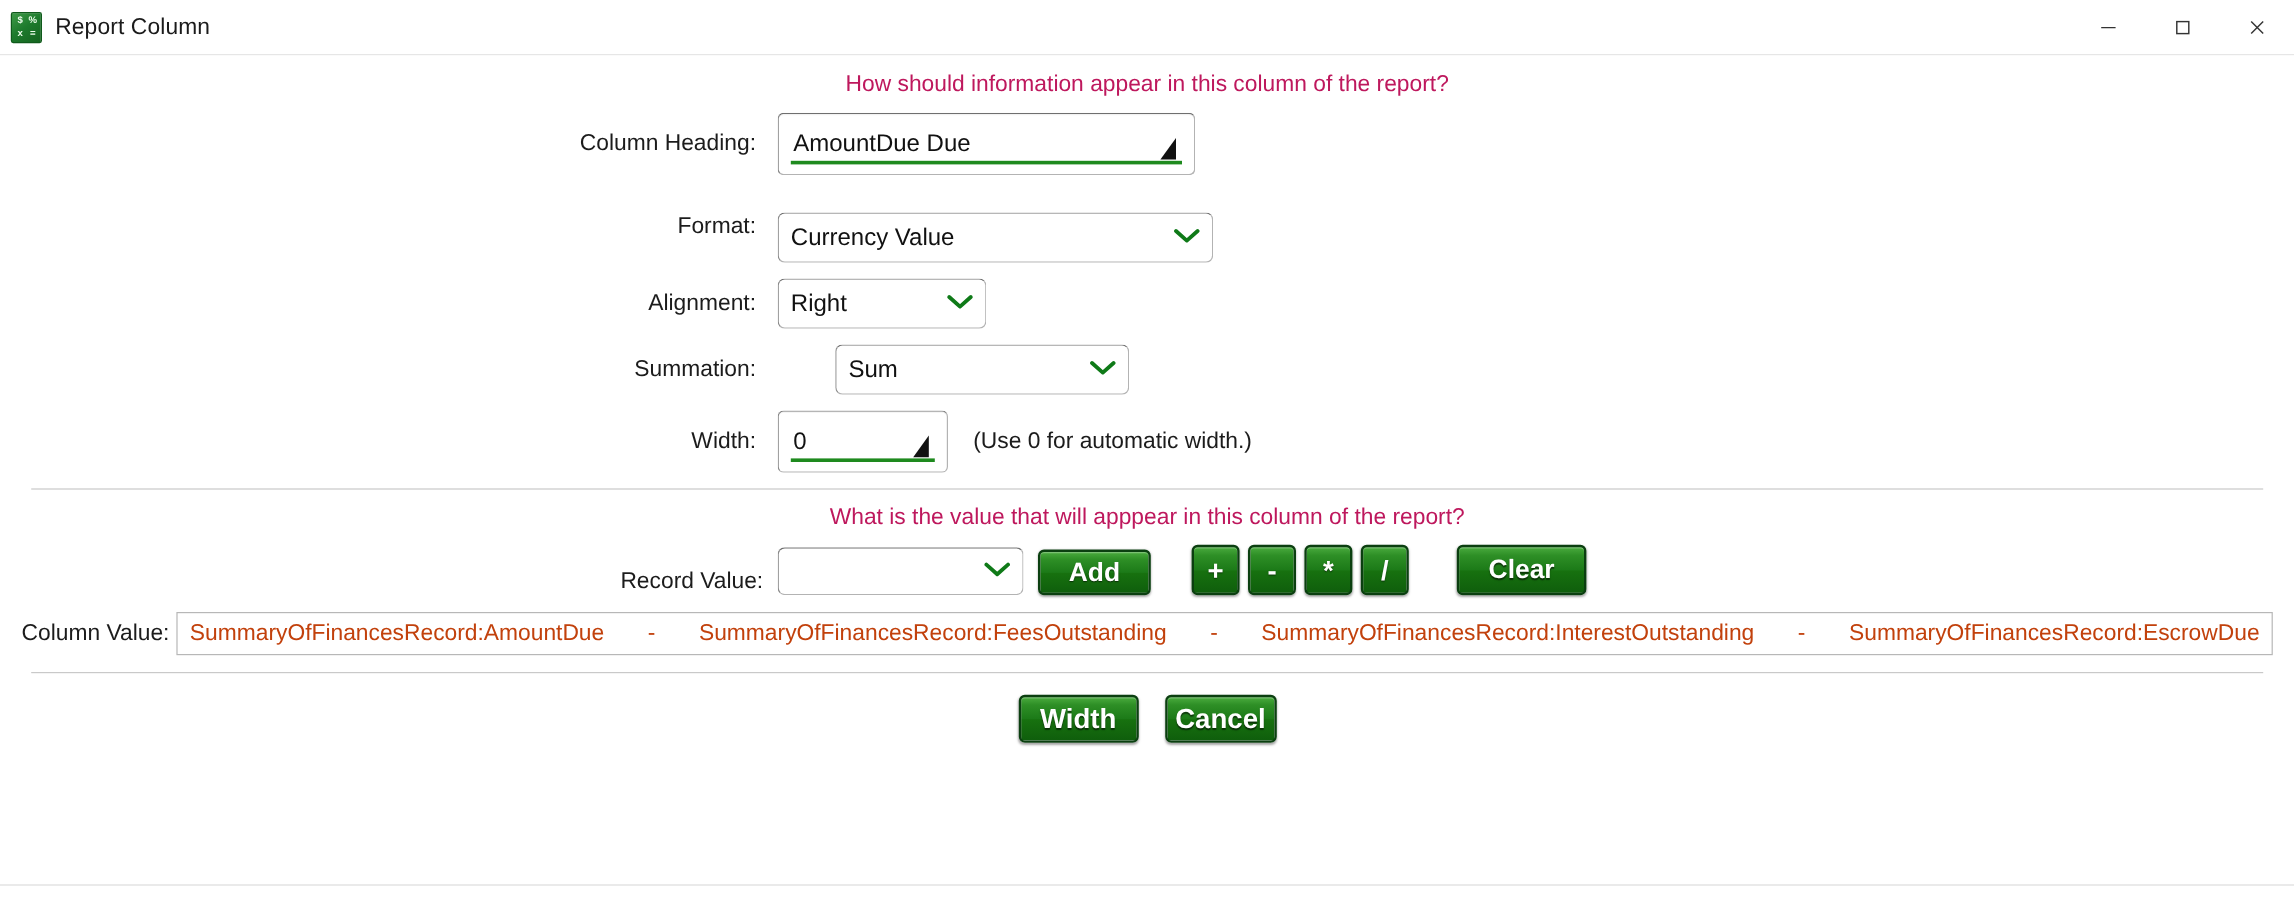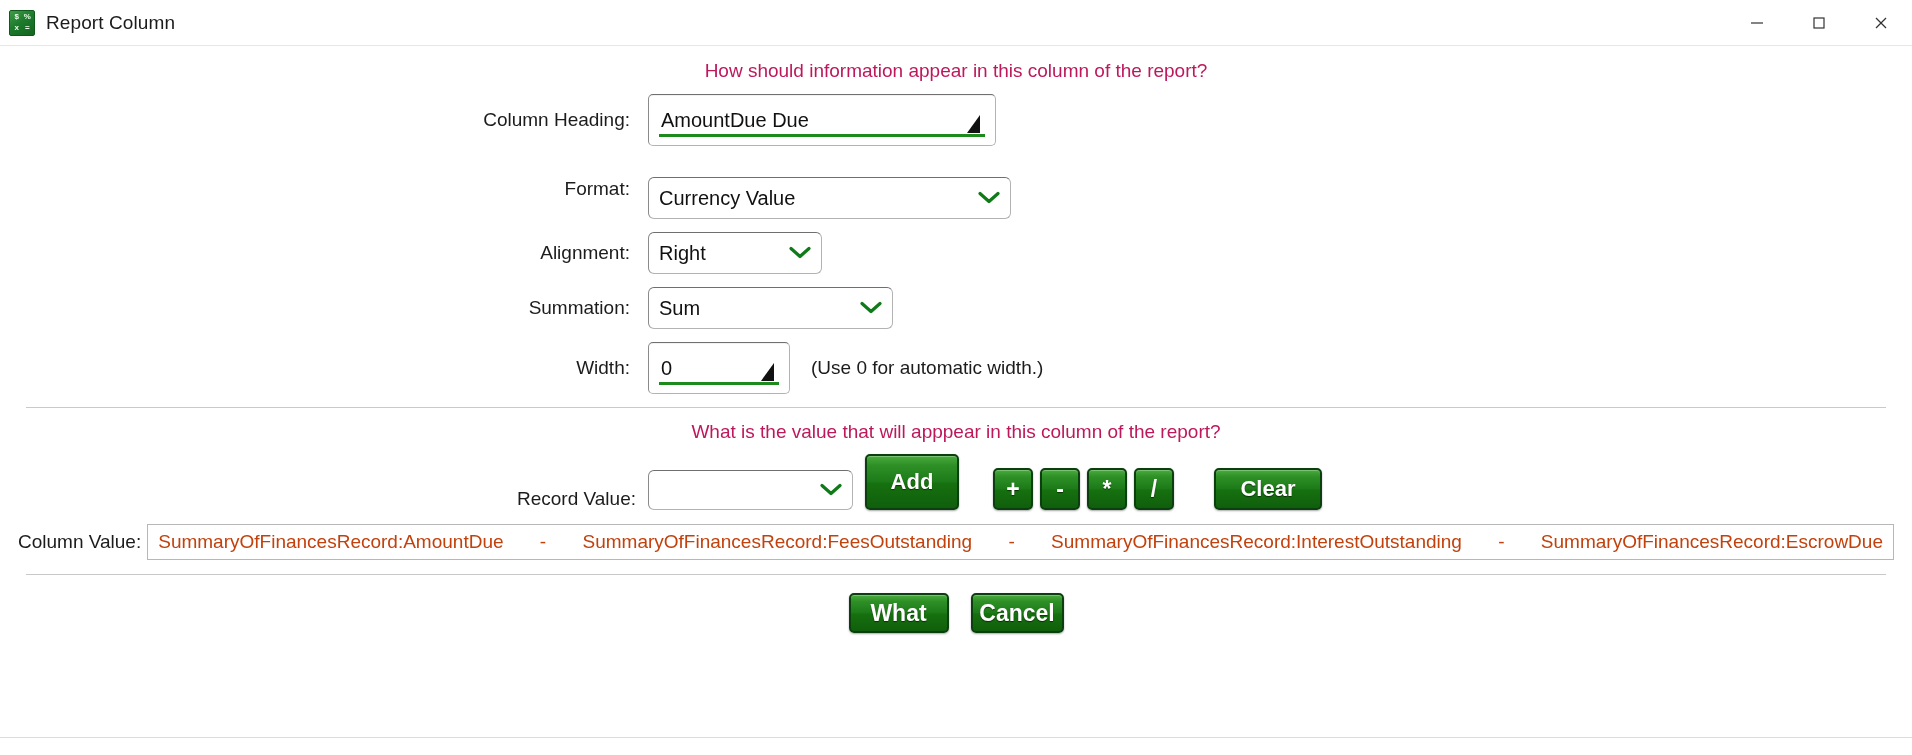--- a/index.html
+++ b/index.html
@@ -212,21 +212,21 @@
                 #4aab3e 0%, #2e8f26 18%, #1c7a18 50%,
                 #17710f 52%, #0f5e0c 100%);
     color: #ffffff;
     font-weight: bold;
     font-family: "Liberation Sans", sans-serif;
     text-shadow: 0 1px 1px rgba(0,0,0,0.55);
     box-shadow: 0 1px 2px rgba(0,0,0,0.35), inset 0 1px 0 rgba(255,255,255,0.28);
     cursor: pointer;
     user-select: none;
   }
-  .gbtn.add   { width: 94px;  height: 56px; font-size: 22px; margin-left: 12px; }
+  .gbtn.add   { width: 94px;  height: 38px; font-size: 22px; margin-left: 12px; }
   .gbtn.op    { width: 40px;  height: 42px; font-size: 23px; }
   .gbtn.clear { width: 108px; height: 42px; font-size: 22px; }
   .ops { display: flex; gap: 7px; margin-left: 34px; }
 
   
   .cv-row {
     display: flex;
     align-items: center;
     margin-top: 14px;
     padding: 0 18px 0 18px;
@@ -343,21 +343,21 @@
         <span class="chev">
           <svg width="22" height="14" viewBox="0 0 22 14">
             <path d="M2 3 L11 11 L20 3" fill="none" stroke="#0f7a18" stroke-width="3.2" stroke-linecap="round" stroke-linejoin="round"></path>
           </svg>
         </span>
       </div>
     </div>
 
     <div class="row">
       <div class="label">Summation:</div>
-      <div class="sel" style="width:245px;">
+      <div class="sel" style="width:245px;margin-left:48px;">
         <span>Sum</span>
         <span class="chev">
           <svg width="22" height="14" viewBox="0 0 22 14">
             <path d="M2 3 L11 11 L20 3" fill="none" stroke="#0f7a18" stroke-width="3.2" stroke-linecap="round" stroke-linejoin="round"></path>
           </svg>
         </span>
       </div>
     </div>
 
     <div class="row">
@@ -416,18 +416,18 @@
         <span class="tok">SummaryOfFinancesRecord:InterestOutstanding</span>
         <span class="opr">-</span>
         <span class="tok">SummaryOfFinancesRecord:EscrowDue</span>
       </div>
     </div>
   </div>
 
   <div class="divider" style="margin-top:14px;"></div>
 
   <div class="footer">
-    <div class="gbtn done">What</div>
+    <div class="gbtn done">Width</div>
     <div class="gbtn cancel">Cancel</div>
   </div>
 
   <div class="bottom-rule"></div>
 </div>
 
 </body></html>

